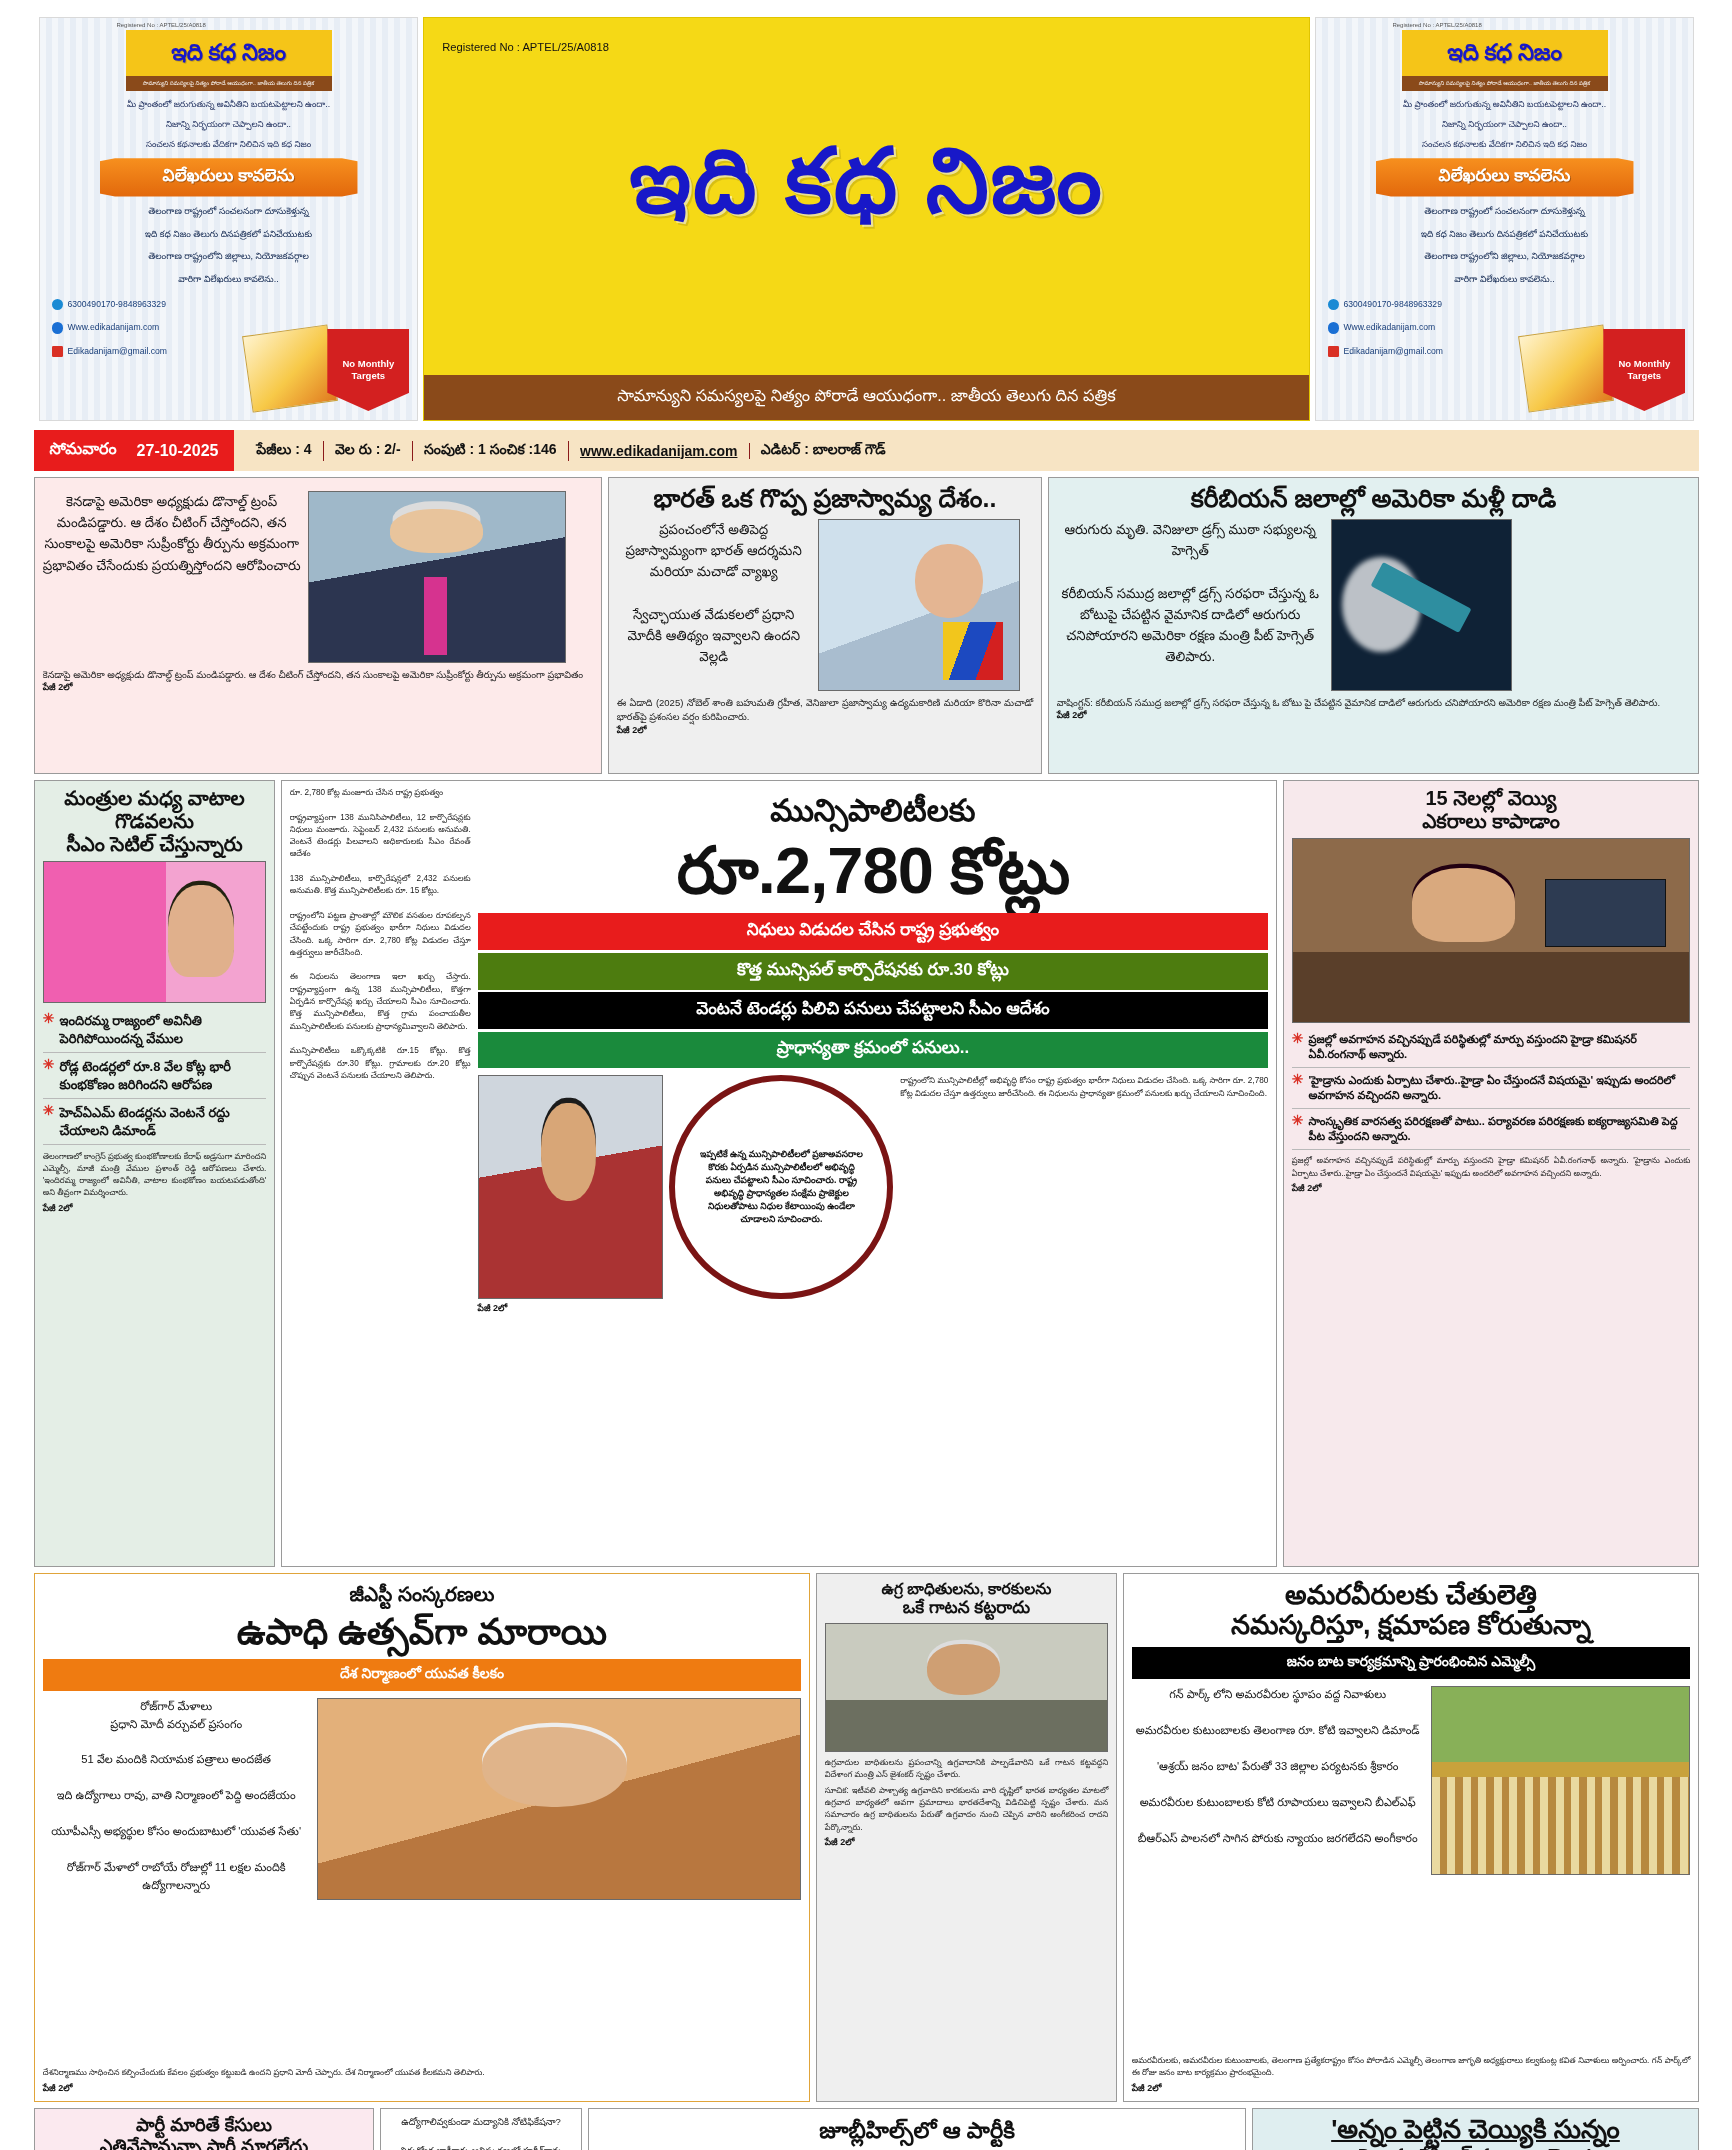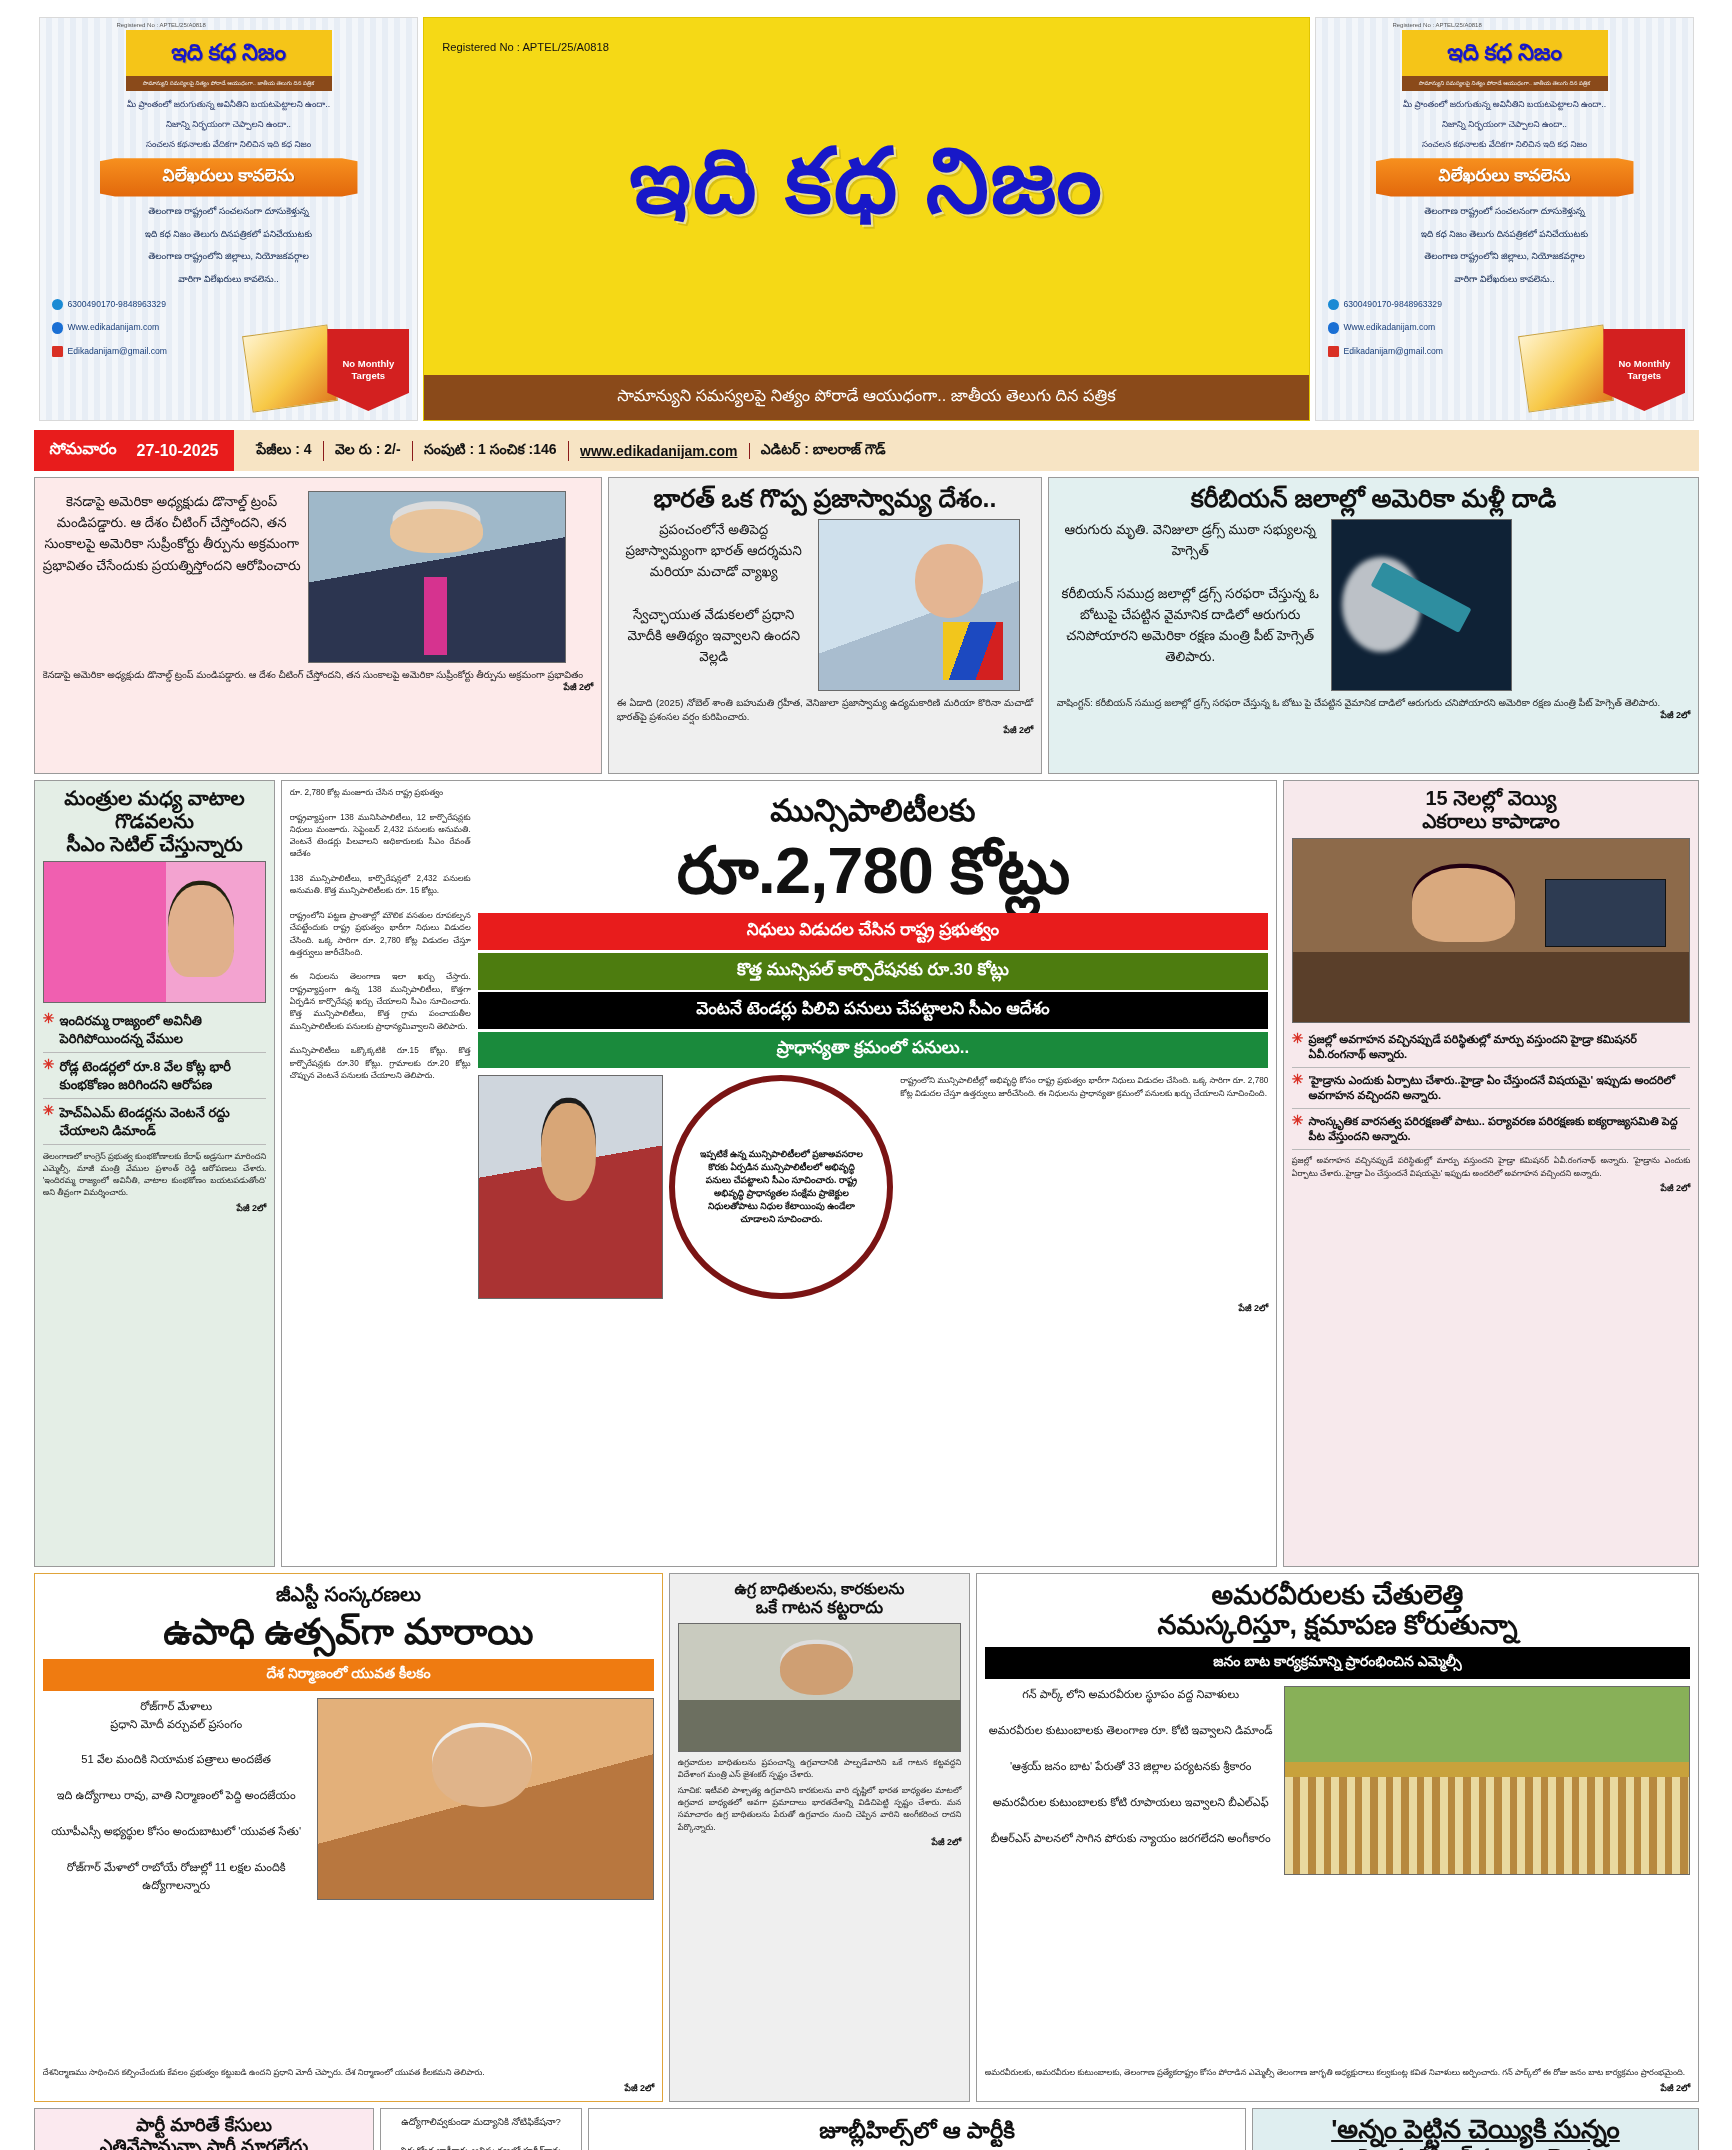--- a/index.html
+++ b/index.html
@@ -142,21 +142,21 @@
   .ph-modi { background:linear-gradient(165deg,#e3b07a 0 50%,#b8773f 50%); position:relative; }
   .ph-modi:after{ content:""; position:absolute; left:34%; top:14%; width:30%; height:40%;
       background:#e0b48a; border-radius:48%; box-shadow:0 -4.3px 0 0 #eee; }
   .ph-jai { background:linear-gradient(180deg,#c9cbbf 0 60%,#6c6f60 60%); position:relative; }
   .ph-jai:after{ content:""; position:absolute; left:36%; top:16%; width:26%; height:40%;
       background:#cf9f73; border-radius:46%; box-shadow:0 -4.3px 0 0 #ddd; }
   .ph-crowd { background:linear-gradient(180deg,#88b058 0 40%,#c8a23c 40%); position:relative; }
   .ph-crowd:after{ content:""; position:absolute; left:0; bottom:0; width:100%; height:52%;
       background:repeating-linear-gradient(90deg,#e9d9a0 0 7.7px,#b7893f 7.7px 15.5px); }
 
-  .credit { font-size:9px; font-weight:bold; color:#111; text-align:right; }
+  .credit { font-size:9px; font-weight:bold; color:#111; text-align:left; }
 
   .bullet-list { margin-top:4.3px; }
   .bullet {
     display:flex; gap:5.2px; font-size:13px; line-height:1.4; font-weight:bold;
     padding:4.3px 0; border-bottom:0.9px solid #b9b9b9;
   }
   .bullet .bm { color:#d93025; font-size:13.8px; flex:none; line-height:1; }
 
   .bar { color:#fff; text-align:center; font-weight:bold; padding:6.9px 2.6px; font-size:17px; }
   .bar-red   { background:#e81c1c; }
@@ -387,21 +387,21 @@
               <span>సాంస్కృతిక వారసత్వ పరిరక్షణతో పాటు.. పర్యావరణ పరిరక్షణకు ఐక్యరాజ్యసమితి పెద్ద పీట వేస్తుందని అన్నారు.</span>
             </div>
         </div>
         <div class="body-xs mt12">ప్రజల్లో అవగాహన వచ్చినప్పుడే పరిస్థితుల్లో మార్పు వస్తుందని హైడ్రా కమిషనర్ ఏవీ.రంగనాథ్ అన్నారు. 'హైడ్రాను ఎందుకు ఏర్పాటు చేశారు..హైడ్రా ఏం చేస్తుందనే విషయమై' ఇప్పుడు అందరిలో అవగాహన వచ్చిందని అన్నారు.</div>
         <div class="credit mt8"><span>పేజీ 2లో</span></div>
       </div>
     </div>
 
     <div class="row" style="height:529px;">
 
-      <div class="card c-white col" style="width:629px;border:1.7px solid #e0a43a;">
+      <div class="card c-white col" style="width:776px;border:1.7px solid #e0a43a;">
         <div class="hl2 mt8">జీఎస్టీ సంస్కరణలు</div>
         <div class="hl1 mt12" style="font-size:36px;">ఉపాధి ఉత్సవ్‌గా మారాయి</div>
         <div class="bar bar-orange mt16" style="font-size:14px;padding:6px;">దేశ నిర్మాణంలో యువత కీలకం</div>
         <div class="flex gap16 mt16" style="flex:1;">
           <div class="lead" style="width:267px;white-space:pre-line;font-size:11.2px;">రోజ్‌గార్ మేళాలు
 ప్రధాని మోదీ వర్చువల్ ప్రసంగం
 
 51 వేల మందికి నియామక పత్రాలు అందజేత
 
 ఇది ఉద్యోగాలు రావు, వాతి నిర్మాణంలో పెద్ది అందజేయం

